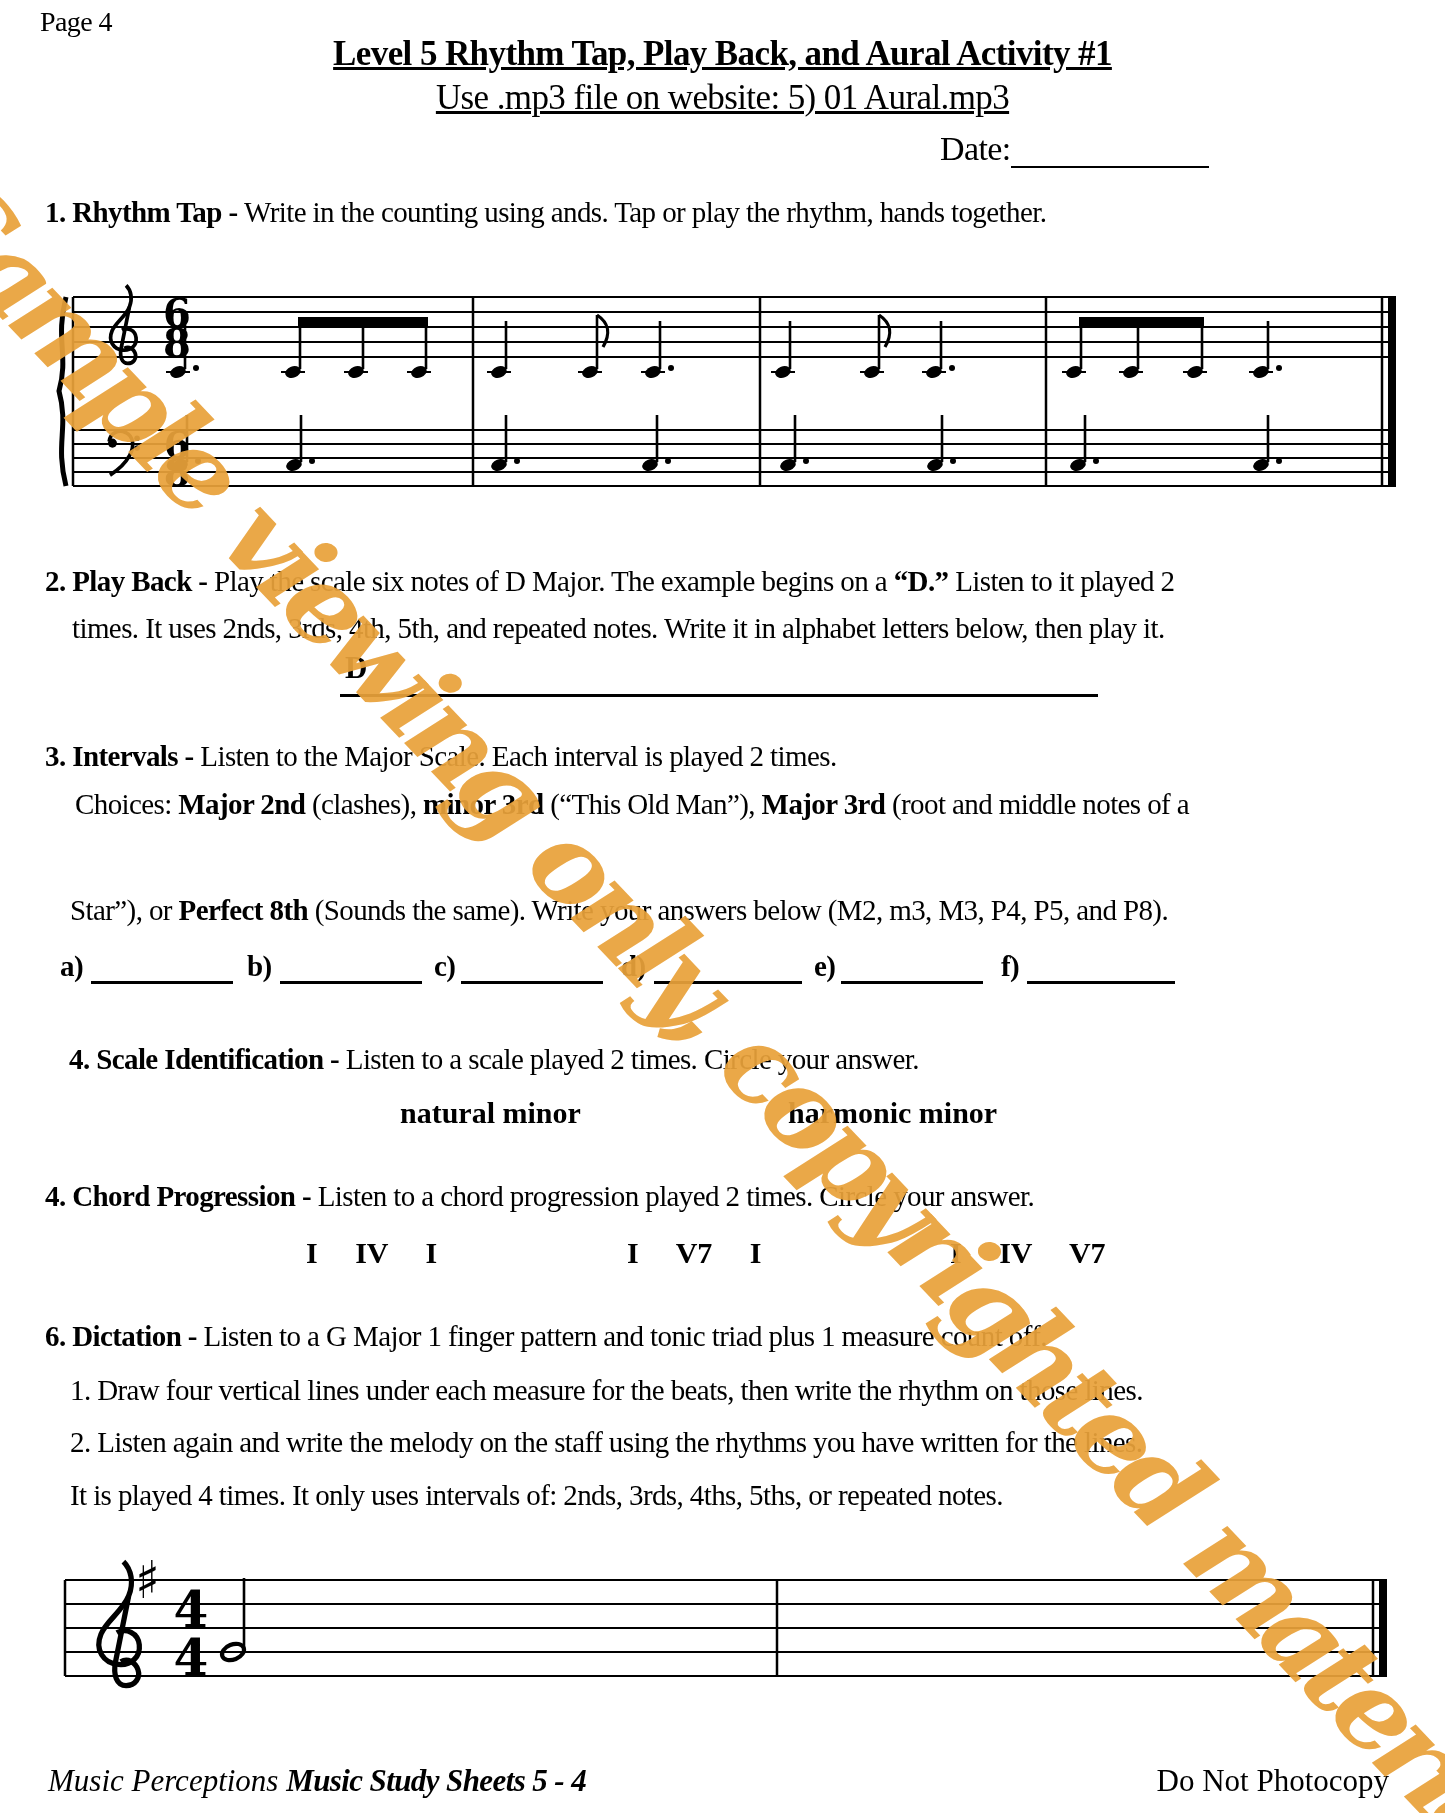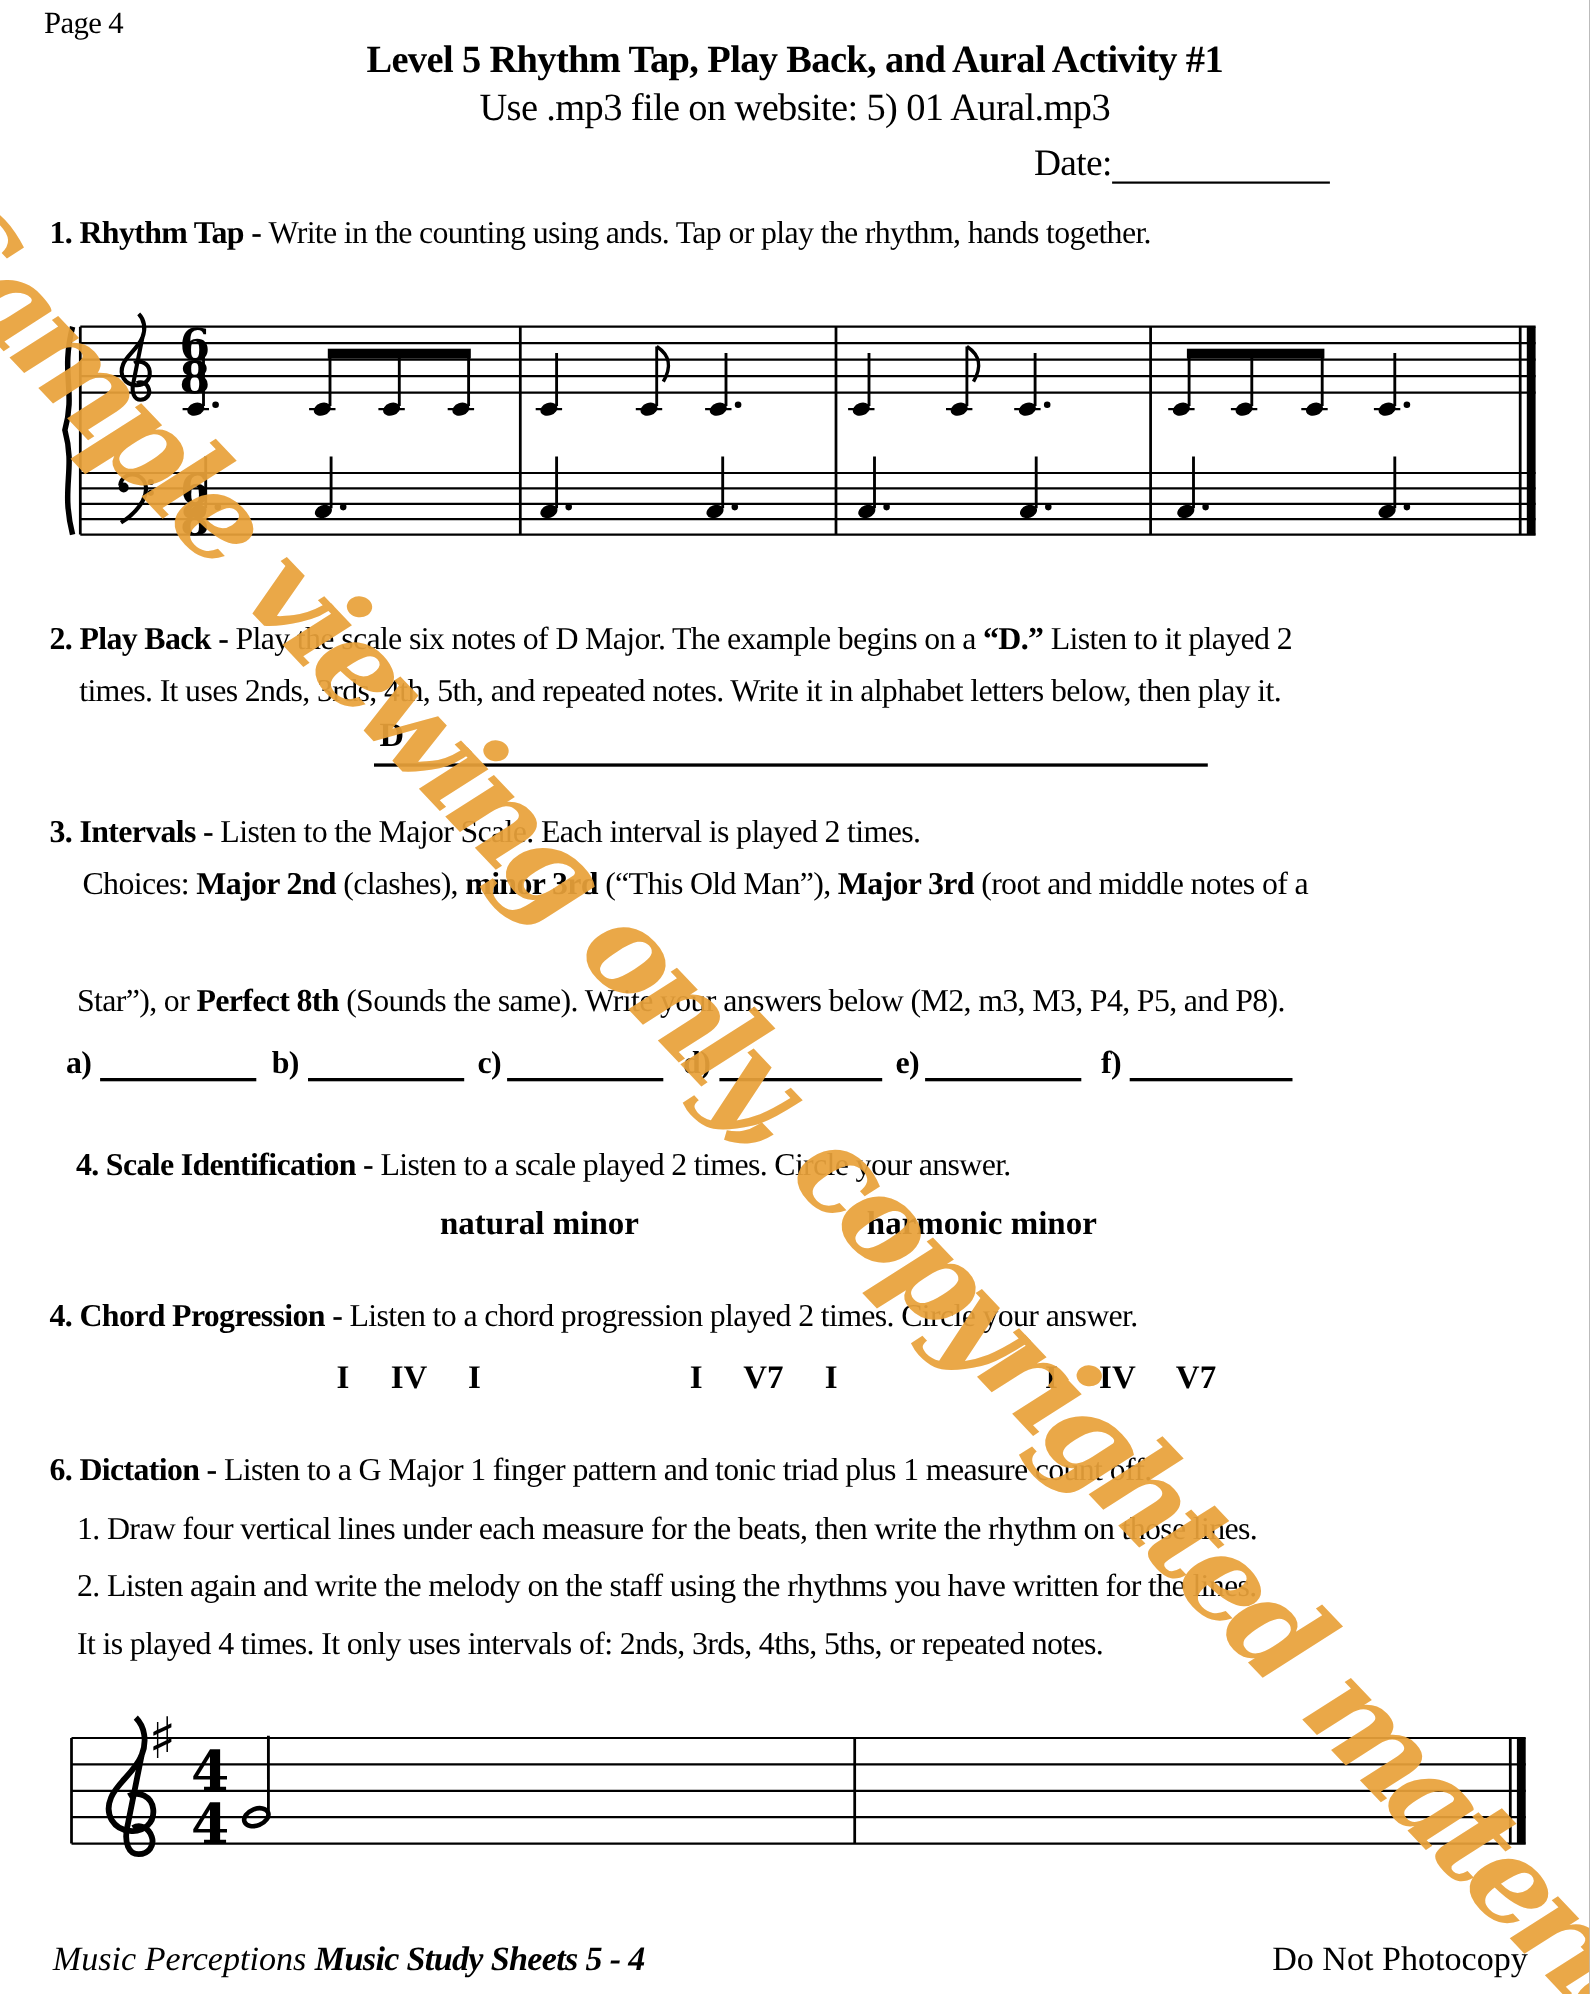--- a/index.html
+++ b/index.html
@@ -2,21 +2,21 @@
 <html><head>
 <meta charset="utf-8">
 <style>
   html,body { margin:0; padding:0; background:#888; }
   .page {
     position:relative; width:1445px; height:1813px; margin:0 auto;
     background:#ffffff; overflow:hidden;
     font-family:"Liberation Serif", serif; color:#000;
   }
   .line { position:absolute; white-space:nowrap; font-size:28px; letter-spacing:-0.6px; }
-  .big  { font-size:35px; }
+  .big  { font-size:35px;text-decoration:underline; }
   .center { left:0; width:1445px; text-align:center; }
   b { letter-spacing:-0.6px; }
   .blank {
     display:inline-block; border-bottom:3px solid #000; height:26px;
     vertical-align:-8px;
   }
   .rule { position:absolute; background:#000; }
   .opt { position:absolute; font-weight:bold; font-size:30px; white-space:nowrap; }
   .roman { word-spacing:30px; }
   .answers-label { font-weight:bold; font-size:29px; }

